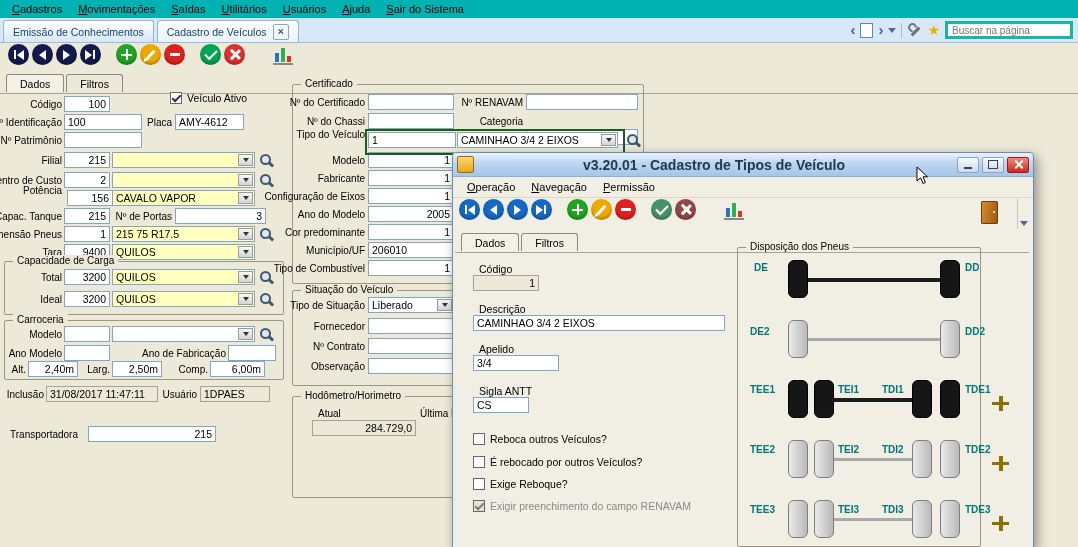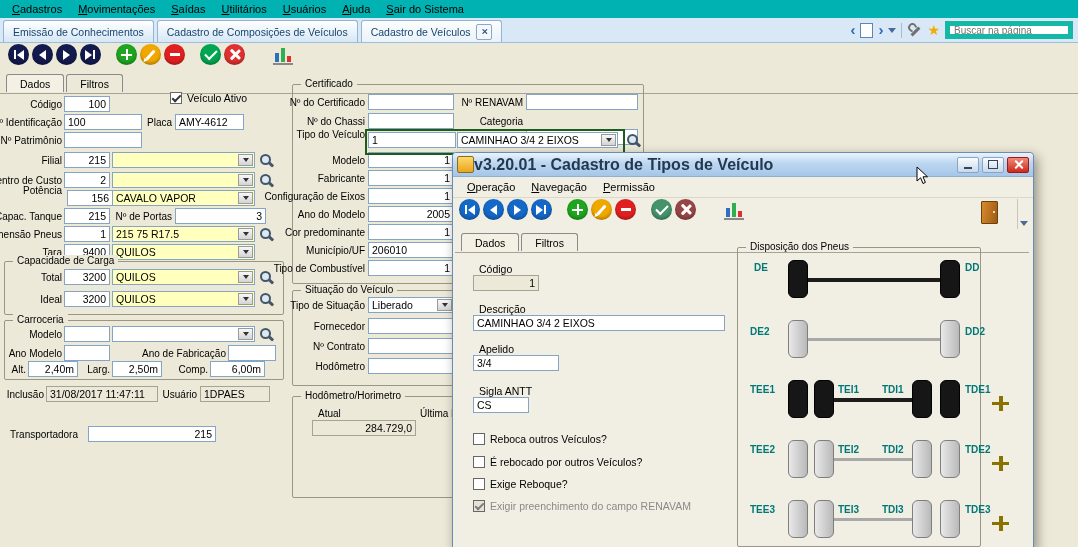--- a/index.html
+++ b/index.html
@@ -20,21 +20,21 @@
   .tclose .xicon{transform:scale(.6);}
   .tb-right{margin-left:auto;display:flex;align-items:center;gap:5px;padding:0 5px 3px 0;}
   .chev{color:#2a6bbf;font-weight:bold;font-size:15px;line-height:12px;}
   .pageicon{width:11px;height:13px;background:#fff;border:1px solid #5a87b5;}
   .caret-down{width:0;height:0;border-left:4px solid transparent;border-right:4px solid transparent;border-top:5px solid #4a6a9a;}
   .sep{width:1px;height:15px;background:#aabccd;}
   .wrench{width:15px;height:15px;position:relative;}
   .wrench::before{content:"";position:absolute;left:7px;top:3px;width:3px;height:11px;background:#707070;transform:rotate(45deg);}
   .wrench::after{content:"";position:absolute;left:1px;top:0;width:5px;height:5px;border:2px solid #707070;border-radius:50%;border-right-color:transparent;transform:rotate(45deg);}
   .star{color:#f2ad00;font-size:14px;line-height:14px;}
-  .searchbox{width:128px;height:18px;border:5px solid #14b8a6;font-size:10px;padding:0 4px;background:#fff;font-family:"Liberation Sans",sans-serif;box-sizing:border-box;}
+  .searchbox{width:128px;height:18px;border:3px solid #14b8a6;font-size:10px;padding:0 4px;background:#fff;font-family:"Liberation Sans",sans-serif;box-sizing:border-box;}
   
   .toolbar{position:absolute;left:8px;top:44px;display:flex;align-items:center;gap:3px;}
   .cbtn{width:21px;height:21px;border-radius:50%;display:flex;align-items:center;justify-content:center;color:#fff;box-shadow:inset 0 -2px 3px rgba(0,0,0,.25);}
   .cbtn i{display:block;}
   .navy{background:#131a4e;}
   .blue{background:#1468c8;}
   .green{background:#1fa51f;}
   .orange{background:#f0a800;}
   .red{background:#e02020;}
   .okgreen{background:#00a651;}
@@ -82,21 +82,21 @@
   .chk{position:absolute;display:flex;align-items:center;gap:5px;font-size:10.5px;}
   .chk .box{width:12px;height:12px;background:#fff;border:1px solid #666;display:flex;align-items:center;justify-content:center;box-sizing:border-box;}
   .tick-s{width:7px;height:3px;border-left:2px solid #333;border-bottom:2px solid #333;transform:rotate(-45deg);margin-bottom:2px;display:block;}
   .chk.dis{color:#8a8a8a;}
   .chk.dis .box{background:#e6e3d6;}
   .chk.dis .tick-s{border-color:#7a7a7a;}
   .green-box{position:absolute;border:2px solid #1c5c1c;z-index:3;pointer-events:none;}
   
   .dialog{position:absolute;left:452px;top:152px;width:580px;height:395px;background:#f1eee3;border:1px solid #6a8cb0;border-radius:4px 4px 0 0;box-shadow:3px 4px 12px rgba(0,0,0,.4);z-index:10;overflow:hidden;}
   .dlg-title{position:absolute;left:0;top:0;right:0;height:24px;background:linear-gradient(#eaf3fc,#bcd6f0 45%,#a5c6e9);display:flex;align-items:center;padding:0 4px;border-bottom:1px solid #8fb0cf;border-radius:4px 4px 0 0;box-sizing:border-box;}
-  .dlg-title-text{flex:1;font-weight:bold;font-size:16px;color:#22394f;}
+  .dlg-title-text{flex:1;text-align:center;font-weight:bold;font-size:14px;color:#22394f;}
   .dlg-icon{width:15px;height:15px;background:linear-gradient(#ffd96a,#e8a51e);border:1px solid #8a6d1f;border-radius:2px;}
   .winbtn{width:22px;height:16px;margin-left:3px;border-radius:2px;display:flex;align-items:center;justify-content:center;box-sizing:border-box;}
   .winbtn.mm{background:linear-gradient(#fafcff,#c8d8ea);border:1px solid #8aa5c0;color:#345;}
   .winbtn.close{background:linear-gradient(#f08a7a,#cc2a1a);border:1px solid #a01818;color:#fff;}
   .minbar{width:8px;height:2px;background:#345;margin-top:6px;}
   .maxsq{width:8px;height:7px;border:1.5px solid #345;}
   .dlg-menu{position:absolute;left:0;top:24px;right:0;height:20px;display:flex;align-items:center;padding-left:6px;border-bottom:1px solid #dcd8c8;}
   .dlg-menu span{display:inline-block;padding:1px 8px;font-size:11px;}
   .dlg-menu span::first-letter{text-decoration:underline;}
   .dlg-toolbar{position:absolute;left:6px;top:46px;display:flex;align-items:center;gap:3px;}
@@ -127,23 +127,20 @@
     <span class="menu-item">Utilitários</span>
     <span class="menu-item">Usuários</span>
     <span class="menu-item">Ajuda</span>
     <span class="menu-item">Sair do Sistema</span>
   </div>
 
   <div class="tabbar">
     <div class="doctab">
         <span>Emissão de Conhecimentos</span>
       </div>
-    <div class="doctab">
-        <span>Cadastro de Composições de Veículos</span>
-      </div>
     <div class="doctab active">
       <span>Cadastro de Veículos</span>
       <span class="tclose">
           <i class="xicon"></i>
         </span>
     </div>
     <div class="tb-right">
       <span class="chev">‹</span>
       <span class="pageicon"></span>
       <span class="chev">›</span>
@@ -365,21 +362,21 @@
   </div>
   <span class="lb" style="right:713px;top:300px">Tipo de Situação</span>
   <div class="inp combo" style="left:368px;top:297px;width:86px">
     <span>Liberado</span>
     <span class="dd"></span>
   </div>
   <span class="lb" style="right:713px;top:321px">Fornecedor</span>
   <div class="inp" style="left:368px;top:318px;width:86px"></div>
   <span class="lb" style="right:713px;top:341px">Nº Contrato</span>
   <div class="inp" style="left:368px;top:338px;width:86px"></div>
-  <span class="lb" style="right:713px;top:361px">Hodômetro</span>
+  <span class="lb" style="right:713px;top:361px">Observação</span>
   <div class="inp" style="left:368px;top:358px;width:86px"></div>
 
   <div class="grp" style="left:292px;top:396px;width:352px;height:102px">
     <span class="grp-t">Hodômetro/Horimetro</span>
   </div>
   <span class="lb" style="left:318px;top:408px">Atual</span>
   <div class="inp ro num" style="left:312px;top:420px;width:104px">284.729,0</div>
   <span class="lb" style="left:420px;top:408px">Última R</span>
 
   <div class="dialog">

